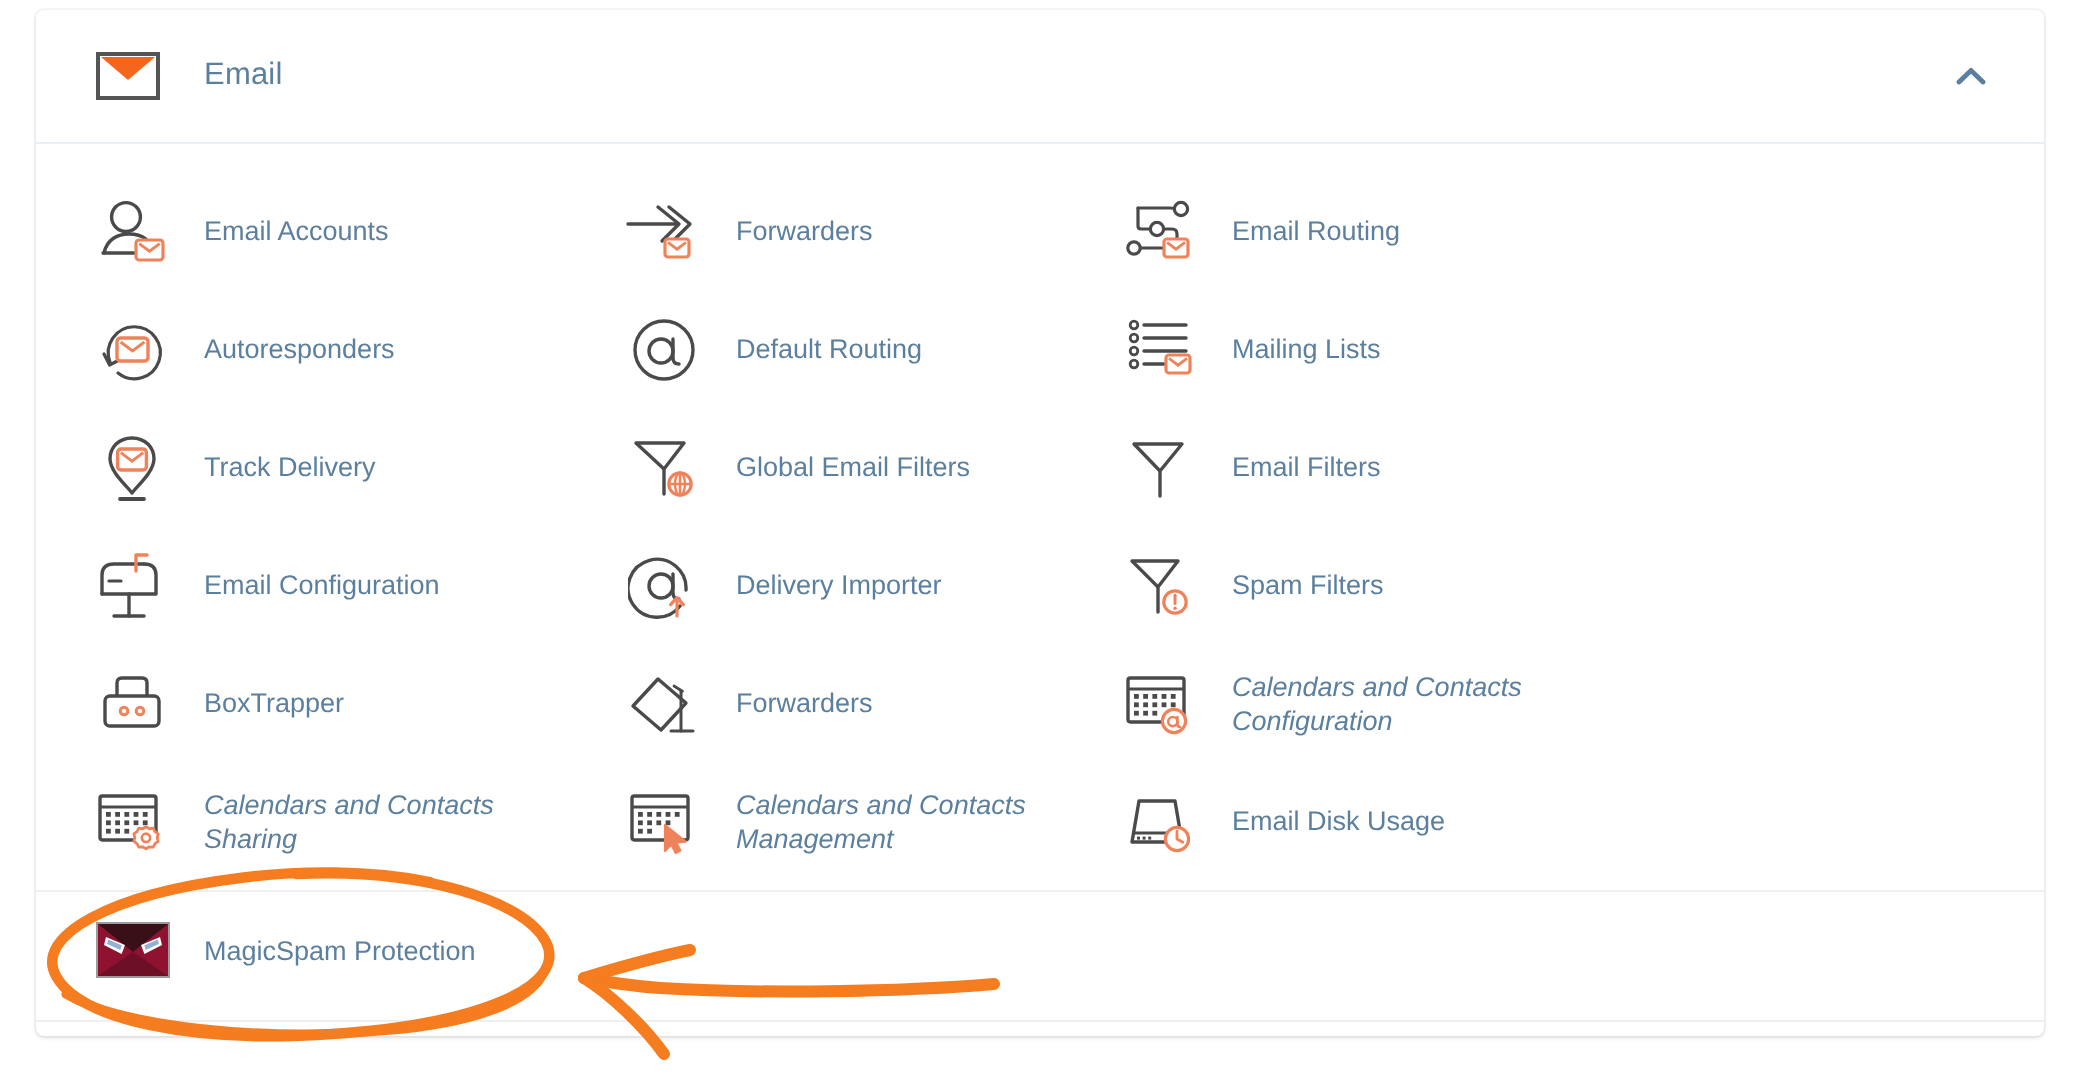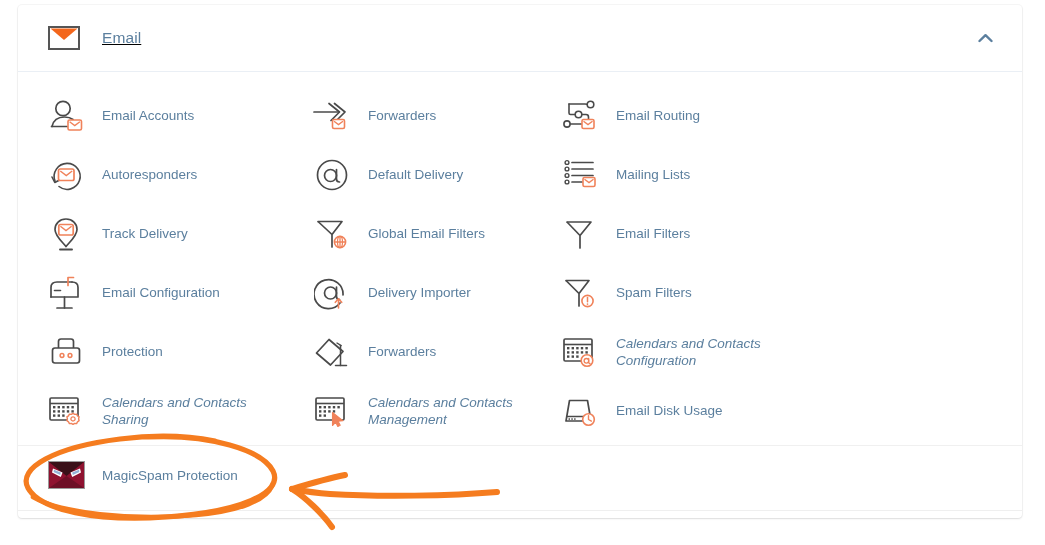--- a/index.html
+++ b/index.html
@@ -32,21 +32,20 @@
   }
 
   
   .card-header {
     position: relative;
     height: 67px;
     display: flex;
     align-items: center;
     padding: 0 22px 0 22px;
     border-bottom: 1px solid #eaeff5;
-    text-decoration: underline;
   }
   .header-icon {
     width: 34px; height: 34px;
     display: flex; align-items: center; justify-content: center;
     margin-left: 7px;
   }
   .header-title {
     margin-left: 21px;
     font-size: 15.5px;
     color: #5b7f9e;
@@ -216,21 +215,21 @@
         </div>
 
         <div class="item">
           <div class="item-icon">
             <svg width="36" height="36" viewBox="0 0 36 36">
               <circle cx="18" cy="18" r="14.5" fill="none" stroke="#4a4a4a" stroke-width="1.7"></circle>
               <circle cx="16.5" cy="18.5" r="6" fill="none" stroke="#4a4a4a" stroke-width="1.7"></circle>
               <path d="M22.5 12.5 L22.5 22 Q22.5 25 25.5 25" fill="none" stroke="#4a4a4a" stroke-width="1.7" stroke-linecap="round"></path>
             </svg>
           </div>
-          <div class="item-label">Default Delivery</div>
+          <div class="item-label">Default Routing</div>
         </div>
 
         <div class="item">
           <div class="item-icon">
             <svg width="36" height="34" viewBox="0 0 36 34">
               <circle cx="5" cy="4.5" r="1.9" fill="none" stroke="#4a4a4a" stroke-width="1.4"></circle>
               <circle cx="5" cy="11" r="1.9" fill="none" stroke="#4a4a4a" stroke-width="1.4"></circle>
               <circle cx="5" cy="17.5" r="1.9" fill="none" stroke="#4a4a4a" stroke-width="1.4"></circle>
               <circle cx="5" cy="24" r="1.9" fill="none" stroke="#4a4a4a" stroke-width="1.4"></circle>
               <path d="M10 4.5 L31 4.5" stroke="#4a4a4a" stroke-width="1.7" stroke-linecap="round"></path>
@@ -321,21 +320,21 @@
 
         <div class="item">
           <div class="item-icon">
             <svg width="36" height="36" viewBox="0 0 36 36">
               <path d="M10.5 14 L10.5 7.5 Q10.5 5 13 5 L23 5 Q25.5 5 25.5 7.5 L25.5 14" fill="none" stroke="#4a4a4a" stroke-width="1.7" stroke-linejoin="round" stroke-linecap="round"></path>
               <rect x="4.5" y="14" width="27" height="15" rx="2.4" fill="#fff" stroke="#4a4a4a" stroke-width="1.7"></rect>
               <circle cx="14" cy="21.5" r="1.9" fill="none" stroke="#f0825a" stroke-width="1.5"></circle>
               <circle cx="22" cy="21.5" r="1.9" fill="none" stroke="#f0825a" stroke-width="1.5"></circle>
             </svg>
           </div>
-          <div class="item-label">Protection</div>
+          <div class="item-label">BoxTrapper</div>
         </div>
 
         <div class="item">
           <div class="item-icon">
             <svg width="38" height="36" viewBox="0 0 38 36">
               <path d="M3.5 19 L16 5.5 L30 17.5 L17.5 31 Z" fill="none" stroke="#4a4a4a" stroke-width="1.7" stroke-linejoin="round"></path>
               <path d="M27.5 11.5 L27.5 31.5" stroke="#4a4a4a" stroke-width="1.5" stroke-linecap="round"></path>
               <path d="M22.5 31.5 L33.5 31.5" stroke="#4a4a4a" stroke-width="1.5" stroke-linecap="round"></path>
               <path d="M24 9 L28.2 11.6" stroke="#4a4a4a" stroke-width="1.4" stroke-linecap="round"></path>
             </svg>

